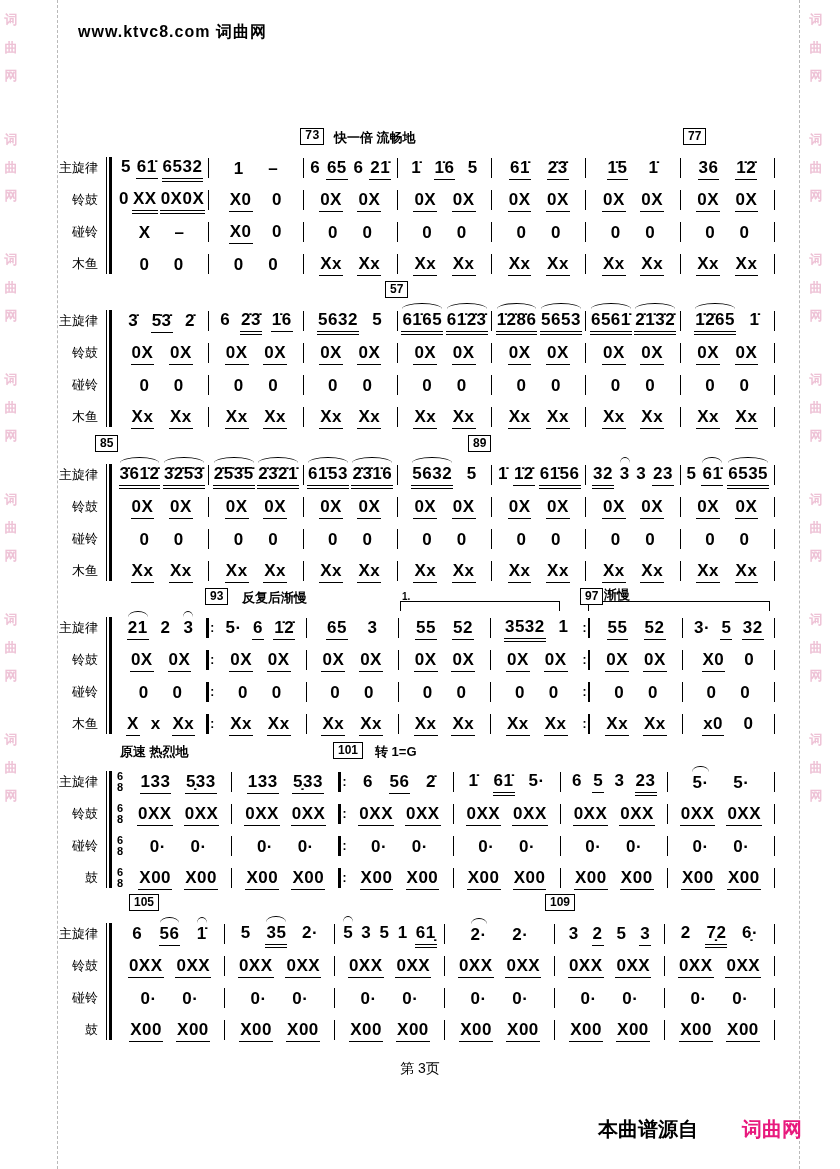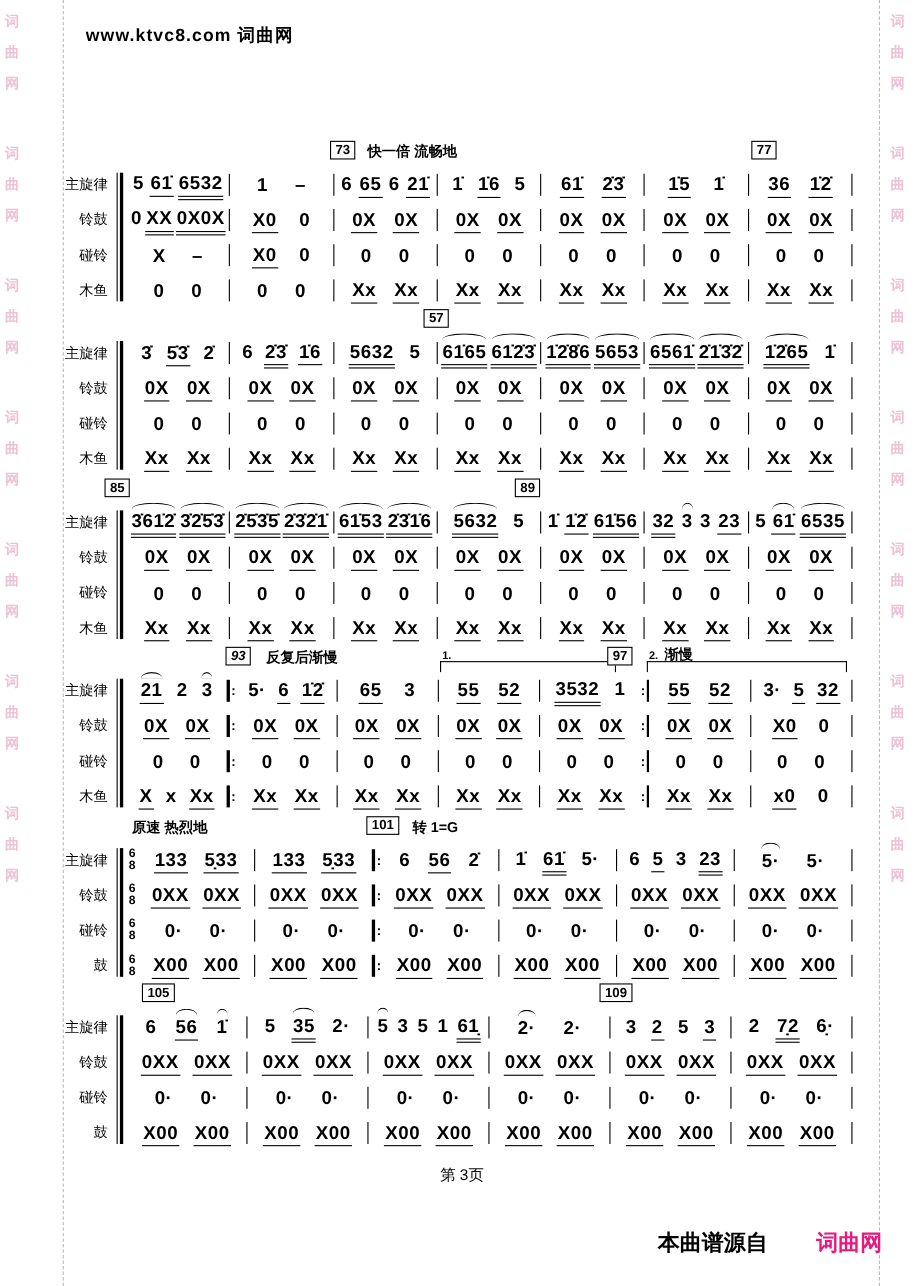--- a/index.html
+++ b/index.html
@@ -108,21 +108,21 @@
       <span>曲</span>
       <span>网</span>
       <span class="gap"></span>
     </div>
 
   <div id="site-header">www.ktvc8.com 词曲网</div>
 
   <div id="score">
       <div class="system" style="top: 128px;">
         <div class="annstrip">
-          <span class="annbox" style="left: 250px;">73</span>
+          <span class="annbox" style="left: 250px; font-family: Liberation Mono, monospace;">73</span>
           <span class="anntext" style="left: 284px;">快一倍 流畅地</span>
           <span class="annbox" style="left: 618px; margin-left: 15px;">77</span>
         </div>
         <div class="sysbody">
           <div class="sysbar"></div>
           <div class="srow">
             <span class="lbl">主旋律</span>
             <div class="music">
               <div class="meas">
                 <span class="tk">5</span>
@@ -626,26 +626,26 @@
                 <span class="tk u1">Xx</span>
                 <span class="tk u1">Xx</span>
               </div>
               <span class="bar"></span>
             </div>
           </div>
         </div>
       </div>
       <div class="system" style="top: 588px;">
         <div class="annstrip">
-          <span class="annbox" style="left: 155px; font-style: italic;">93</span>
+          <span class="annbox" style="left: 155px;">93</span>
           <span class="anntext" style="left: 192px;">反复后渐慢</span>
           <span class="volta" style="width: 158px; left: 350px;">
             <i class="vlabel">1.</i>
           </span>
-          <span class="annbox" style="left: 502px;">97</span>
+          <span class="annbox" style="left: 530px;">97</span>
           <span class="anntext" style="left: 554px; top: -2px;">渐慢</span>
           <span class="volta" style="width: 180px; left: 538px;">
             <i class="vlabel">2.</i>
           </span>
         </div>
         <div class="sysbody">
           <div class="sysbar"></div>
           <div class="srow">
             <span class="lbl">主旋律</span>
             <div class="music">

